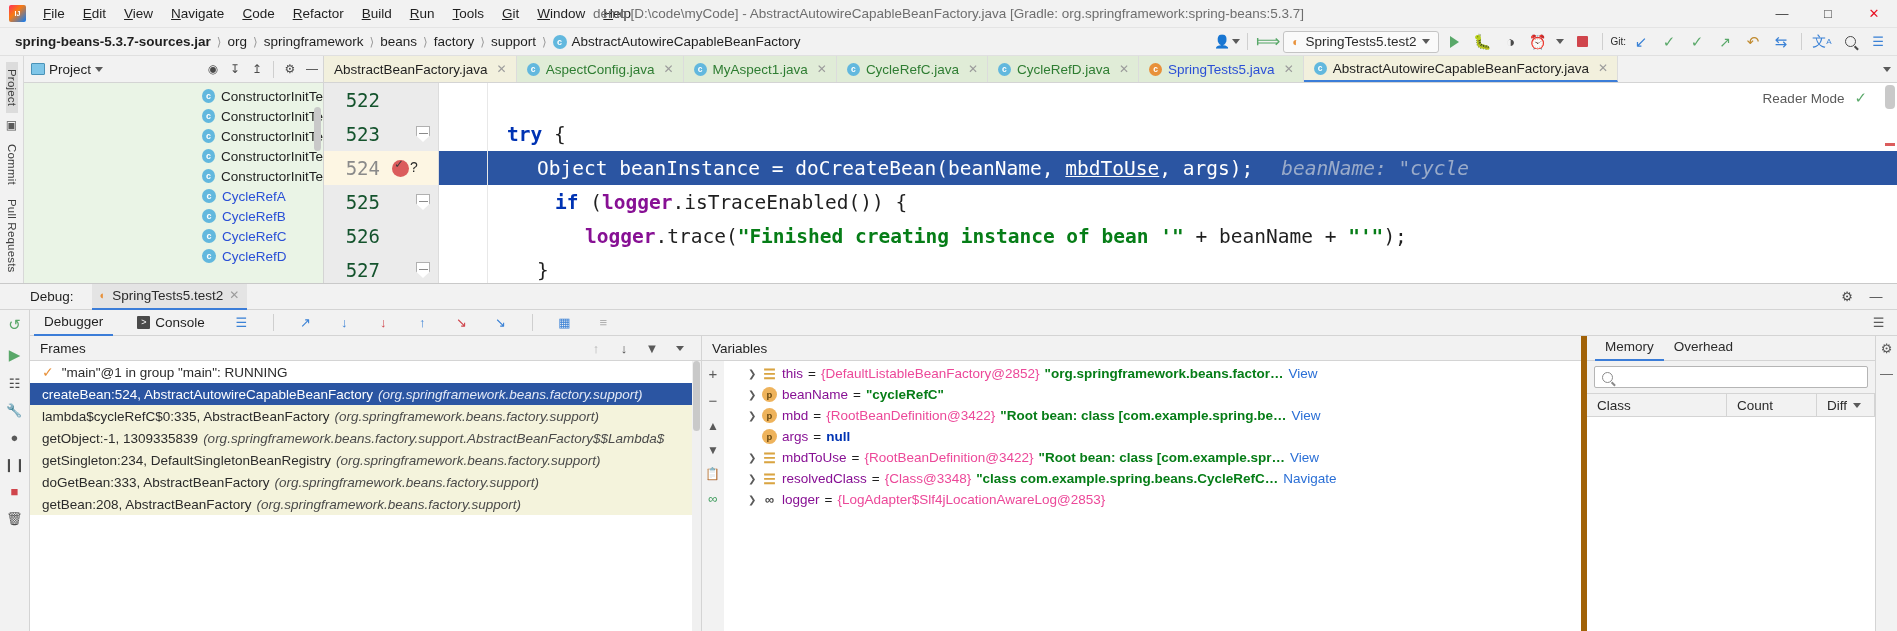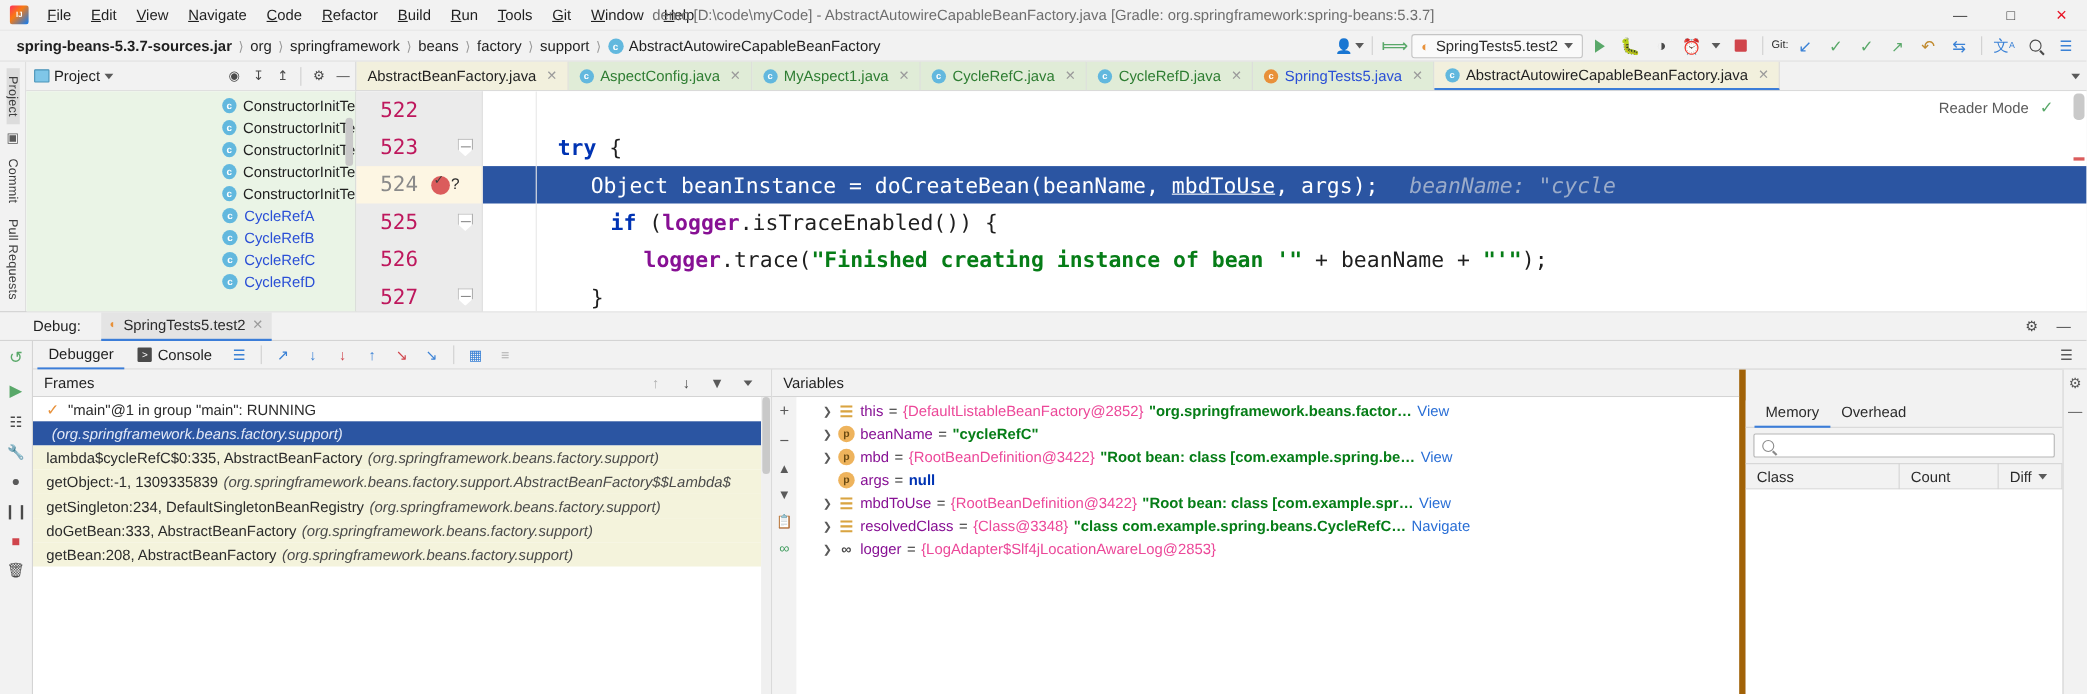--- a/index.html
+++ b/index.html
@@ -124,21 +124,21 @@
   .tnode .cls-ic { margin-right: 0; }
   .tnode .lbl { color: #1f1f1f; }
   .tnode .lbl.blue { color: #2a4fd6; }
   .tree-scroll { position: absolute; right: 2px; top: 24px; width: 7px; height: 44px; background: #c9c9c9; border-radius: 4px; }
 
   .gutter {
     width: 115px; flex: none; background: #ebebeb; position: relative;
     font-family: "DejaVu Sans Mono", monospace;
   }
   .gline { height: 34px; display: flex; align-items: center; position: relative; }
-  .gnum { width: 62px; text-align: right; padding-right: 6px; font-size: 19px; color: #be185d; }
+  .gnum { width: 62px; text-align: right; padding-right: 6px; font-size: 19px; color: #14532d; }
   .gline.cur { background: #fdf6e3; }
   .gline.cur .gnum { color: #8a8a8a; }
   .bp {
     position: absolute; left: 68px; width: 17px; height: 17px; border-radius: 50%;
     background: #db5c5c;
   }
   .bp::after {
     content: "✓"; position: absolute; left: 3px; top: -4px; color: #3c3c3c; font-size: 13px;
   }
   .bpq { position: absolute; left: 86px; top: 8px; font-size: 14px; color: #2b2b2b; font-family:"Liberation Sans",sans-serif; }
@@ -191,21 +191,21 @@
 
   .dbgbody { display: flex; flex: 1 1 auto; min-height: 0; }
   .dbgrail {
     width: 30px; flex: none; background: #f2f2f2; border-right: 1px solid #d4d4d4;
     display: flex; flex-direction: column; align-items: center; padding-top: 6px; gap: 12px;
   }
   .dbgrail .ic { font-size: 13px; color: #4a4a4a; }
   .dbgcols { flex: 1 1 auto; display: flex; min-width: 0; flex-direction: column; }
 
   .dbgtoolbar {
-    height: 26px; display: flex; align-items: center; gap: 2px; background: #f2f2f2;
+    height: 26px; display: flex; align-items: center; gap: 14px; background: #f2f2f2;
     border-bottom: 1px solid #d4d4d4; flex: none; padding-left: 4px;
   }
   .dtab {
     font-size: 13.5px; padding: 3px 10px 4px; display: flex; align-items: center; gap: 5px;
     height: 26px; box-sizing: border-box; color: #1f1f1f;
   }
   .dtab.active { border-bottom: 2px solid #3b7dd8; }
   .consbox { width: 13px; height: 13px; background: #4a4a4a; color:#fff; font-size: 9px;
     display:flex;align-items:center;justify-content:center;border-radius:1px; }
   .dbar-ic { width: 25px; height: 22px; display: flex; align-items: center; justify-content: center; font-size: 13px; }
@@ -253,21 +253,21 @@
   .veq { color: #1f1f1f; }
   .vref { color: #ec4899; }
   .vstr { color: #067d17; font-weight: bold; }
   .vnull { color: #0033b3; font-weight: bold; }
   .vlink { color: #2a6fd6; }
   .vars-side { width: 22px; flex: none; background: #f2f2f2; display: flex;
     flex-direction: column; align-items: center; gap: 10px; padding-top: 4px; }
 
   .memorypane { width: 288px; flex: none; }
   .mem-tabs { height: 25px; display: flex; align-items: center; background: #f2f2f2;
-    border-bottom: 1px solid #d4d4d4; flex: none; padding-left: 8px; margin-top: 28px; }
+    border-bottom: 1px solid #d4d4d4; flex: none; padding-left: 8px; }
   .mtab { font-size: 13.5px; padding: 3px 10px 4px; height: 25px; box-sizing: border-box; }
   .mtab.active { border-bottom: 2px solid #3b7dd8; }
   .mem-search { padding: 5px 7px; background: #f2f2f2; flex: none; }
   .mem-search-in {
     height: 22px; background: #fff; border: 1px solid #b5b5b5; border-radius: 2px;
     display: flex; align-items: center; padding-left: 7px; font-size: 12px; color: #8a8a8a; gap: 5px;
   }
   .mem-cols {
     height: 24px; display: flex; align-items: center; background: #f2f2f2;
     border-bottom: 1px solid #d4d4d4; border-top: 1px solid #d4d4d4; font-size: 13.5px; flex: none;
@@ -587,20 +587,21 @@
                   </div>
               </div>
             </div>
             <div style="display:flex;flex:1 1 auto;min-height:0">
               <div class="frames-list">
                 <div class="thread-row">
                   <span class="ck">✓</span>
                   <span>"main"@1 in group "main": RUNNING</span>
                 </div>
                 <div class="frame-row sel">
+                  <span>createBean:524, AbstractAutowireCapableBeanFactory</span>
                   <span class="pkg">(org.springframework.beans.factory.support)</span>
                 </div>
                 <div class="frame-row">
                   <span>lambda$cycleRefC$0:335, AbstractBeanFactory</span>
                   <span class="pkg">(org.springframework.beans.factory.support)</span>
                 </div>
                 <div class="frame-row">
                   <span>getObject:-1, 1309335839</span>
                   <span class="pkg">(org.springframework.beans.factory.support.AbstractBeanFactory$$Lambda$</span>
                 </div>

